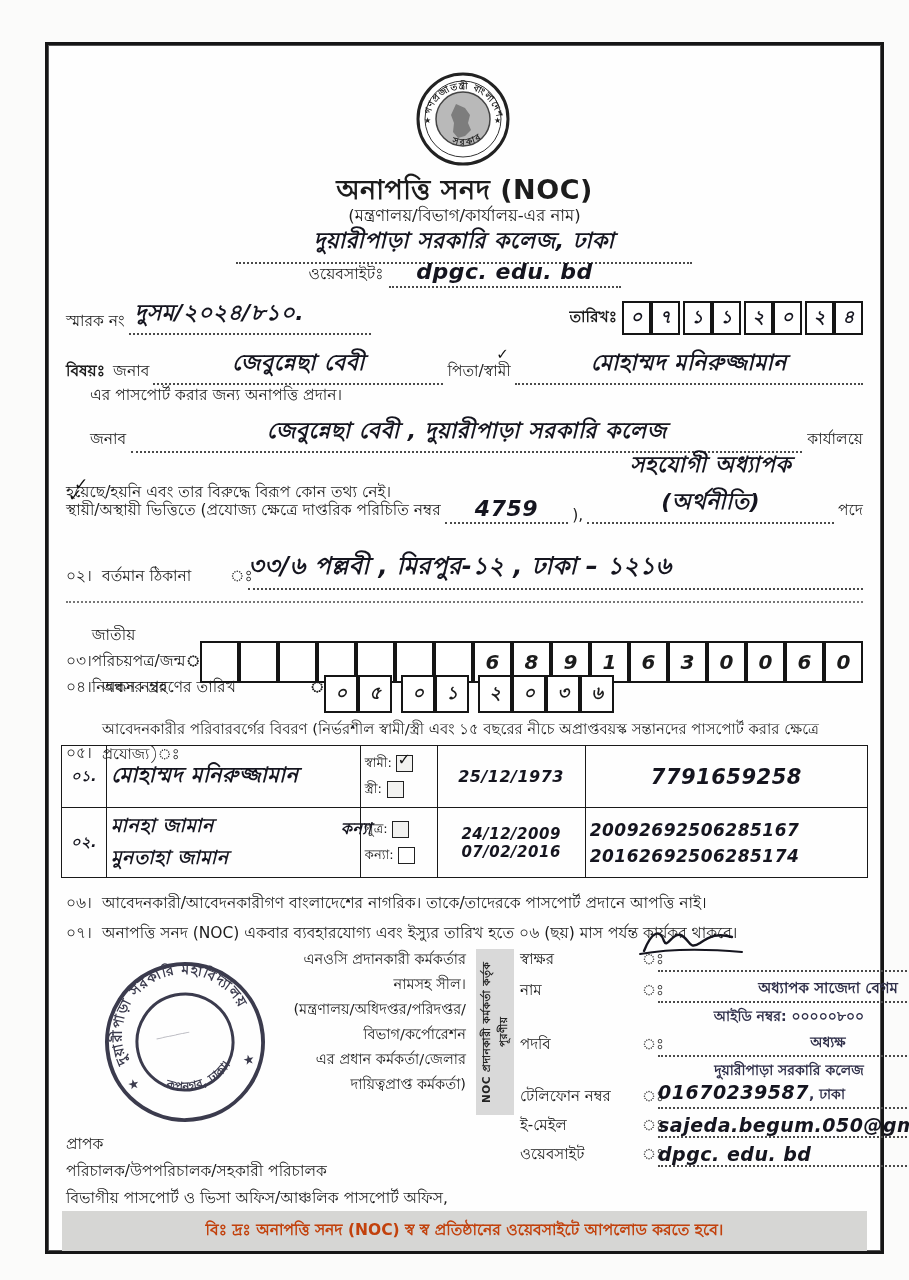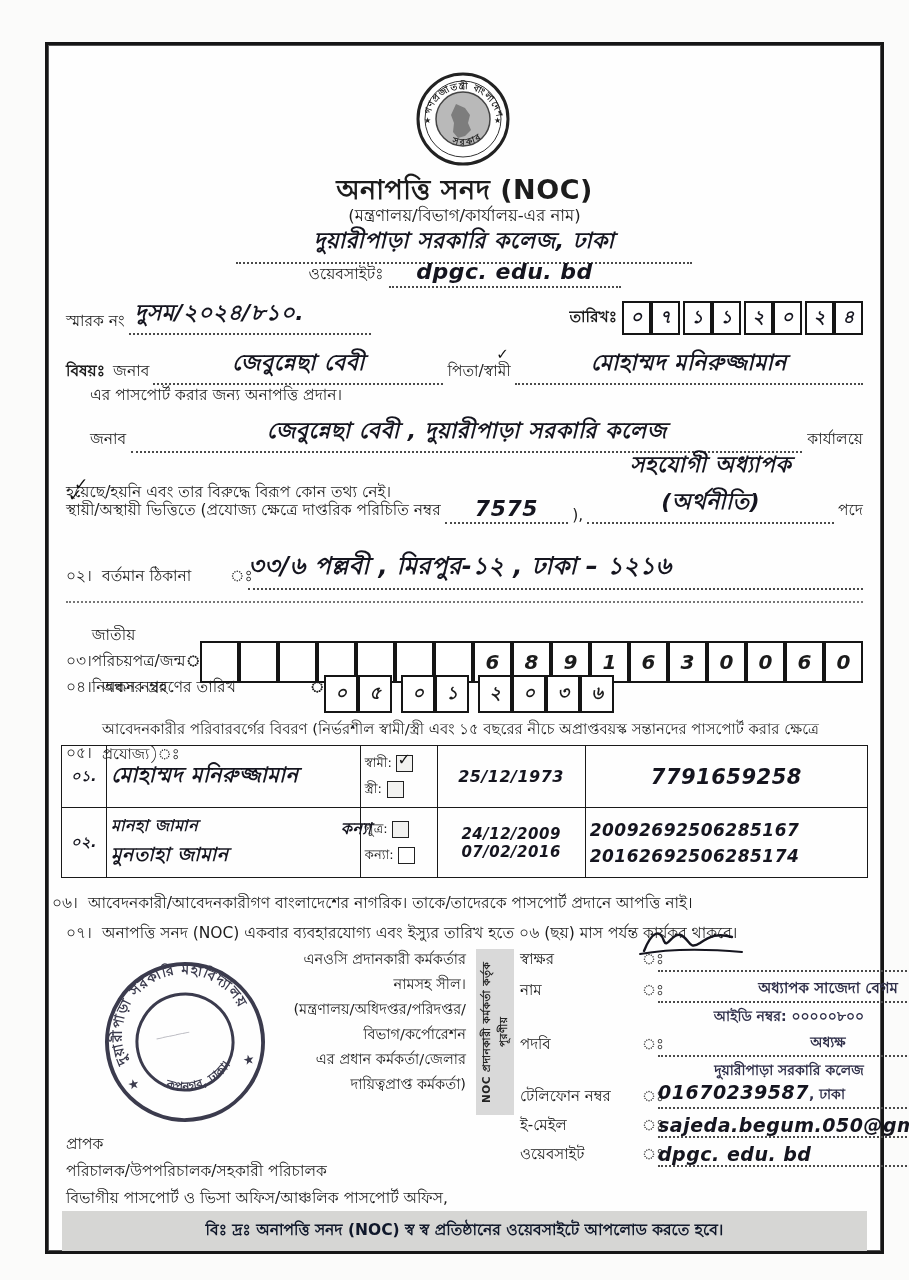--- a/index.html
+++ b/index.html
@@ -27,21 +27,21 @@
   table.fam th,table.fam td{border:1.6px solid #1a1a1a;padding:2px 4px;vertical-align:middle;}
   table.fam th{font-weight:700;background:#fcfcfb;}
   .cb{display:inline-block;width:15px;height:15px;border:1.7px solid #222;background:#f2f2f0;vertical-align:middle;position:relative;}
   .cb .tick{position:absolute;left:0;top:-6px;font-size:16px;font-weight:700;color:#111;}
   .check-over{position:absolute;font-size:15px;font-weight:700;color:#111;}
   .vstrip{writing-mode:vertical-rl;transform:rotate(180deg);background:#d9d9d9;color:#222;font-size:10.5px;font-weight:700;padding:4px 2px;letter-spacing:.5px;text-align:center;}
   .sign-row{display:flex;align-items:flex-end;margin-bottom:4px;}
   .sign-lbl{width:122px;font-size:15px;flex:none;}
   .sign-col{width:16px;flex:none;font-size:15px;}
   .sign-val{flex:1;min-height:22px;position:relative;}
-  .footer-bar{background:#d6d6d4;text-align:center;font-weight:700;font-size:15.5px;padding:7px 0;color:#0f172a;}
+  .footer-bar{background:#d6d6d4;text-align:center;font-weight:700;font-size:15.5px;padding:7px 0;color:#c2410c;}
   .small{font-size:13px;}
 </style>
 </head>
 <body>
 
 <div class="page">
   <div class="frame">
 
     <div class="abs" style="left:367px;top:26px;width:96px;height:96px;">
       <svg width="96" height="96" viewBox="0 0 96 96">
@@ -112,21 +112,21 @@
       <span class="lbl">জনাব</span>
       <span class="hw hw-lg dotted center" style="flex:1;margin:0 5px;padding-bottom:1px;">জেবুন্নেছা বেবী ,  দুয়ারীপাড়া সরকারি কলেজ</span>
       <span class="lbl">কার্যালয়ে</span>
     </div>
 
     <div class="abs row" style="left:18px;top:402px;width:797px;">
       <span class="lbl" style="position:relative;">
         <span class="check-over" style="left:2px;top:-13px;font-size:17px;">✓</span>
         <span>স্থায়ী/অস্থায়ী ভিত্তিতে (প্রযোজ্য ক্ষেত্রে দাপ্তরিক পরিচিতি নম্বর</span>
       </span>
-      <span class="hw hw-lg dotted center" style="flex:.7;margin:0 4px;padding-bottom:1px;">7575</span>
+      <span class="hw hw-lg dotted center" style="flex:.7;margin:0 4px;padding-bottom:1px;">4759</span>
       <span class="lbl">),</span>
       <span class="hw hw-lg dotted center" style="flex:1.4;margin:0 4px;padding-bottom:1px;">সহযোগী  অধ্যাপক  (অর্থনীতি)</span>
       <span class="lbl">পদে</span>
     </div>
 
     <div class="abs para" style="left:18px;top:432px;width:797px;">
       <span style="position:relative;"><span class="check-over" style="left:8px;top:-14px;font-size:17px;">✓</span><span>হয়েছে</span></span><span>/হয়নি এবং তার বিরুদ্ধে বিরূপ কোন তথ্য নেই।</span>
     </div>
 
     <div class="abs row" style="left:18px;top:502px;width:797px;">
@@ -197,21 +197,21 @@
             <span class="small">স্ত্রী:</span>
             <span class="cb"></span>
           </div>
         </td>
         <td class="center hw" style="font-size:16px;">25/12/1973</td>
         <td class="center hw" style="font-size:21px;margin-top:16px;">7791659258</td>
       </tr>
       <tr style="height:70px;">
         <td class="center hw">০২.</td>
         <td style="position:relative;">
-          <div class="hw" style="font-size:16px;font-style:italic;">মানহা  জামান</div>
+          <div class="hw" style="font-size:19px;font-style:italic;">মানহা  জামান</div>
           <div class="hw" style="font-size:19px;">মুনতাহা  জামান</div>
           <span class="hw" style="position:absolute;right:-12px;top:8px;font-size:16px;">কন্যা</span>
         </td>
         <td>
           <div style="white-space:nowrap;margin-bottom:5px;">
             <span class="small">পুত্র:</span>
             <span class="cb"></span>
           </div>
           <div style="white-space:nowrap;">
             <span class="small">কন্যা:</span>
@@ -223,21 +223,21 @@
           <div class="hw" style="font-size:15px;">07/02/2016</div>
         </td>
         <td>
           <div class="hw" style="font-size:17px;margin-bottom:6px;">20092692506285167</div>
           <div class="hw" style="font-size:17px;">20162692506285174</div>
         </td>
       </tr>
     </tbody>
       </table>
 
-    <div class="abs row" style="left:4px;top:846px;width:797px;">
+    <div class="abs row" style="left:18px;top:846px;width:797px;">
       <span class="lbl" style="width:36px;flex:none;">০৬।</span>
       <span class="lbl" style="flex:1;">আবেদনকারী/আবেদনকারীগণ বাংলাদেশের নাগরিক। তাকে/তাদেরকে পাসপোর্ট প্রদানে আপত্তি নাই।</span>
     </div>
     <div class="abs row" style="left:18px;top:876px;width:797px;">
       <span class="lbl" style="width:36px;flex:none;">০৭।</span>
       <span class="lbl" style="flex:1;">অনাপত্তি সনদ (NOC) একবার ব্যবহারযোগ্য এবং ইস্যুর তারিখ হতে ০৬ (ছয়) মাস পর্যন্ত কার্যকর থাকবে।</span>
     </div>
 
     <div class="abs" style="left:590px;top:880px;">
       <svg width="110" height="34" viewBox="0 0 110 34">

